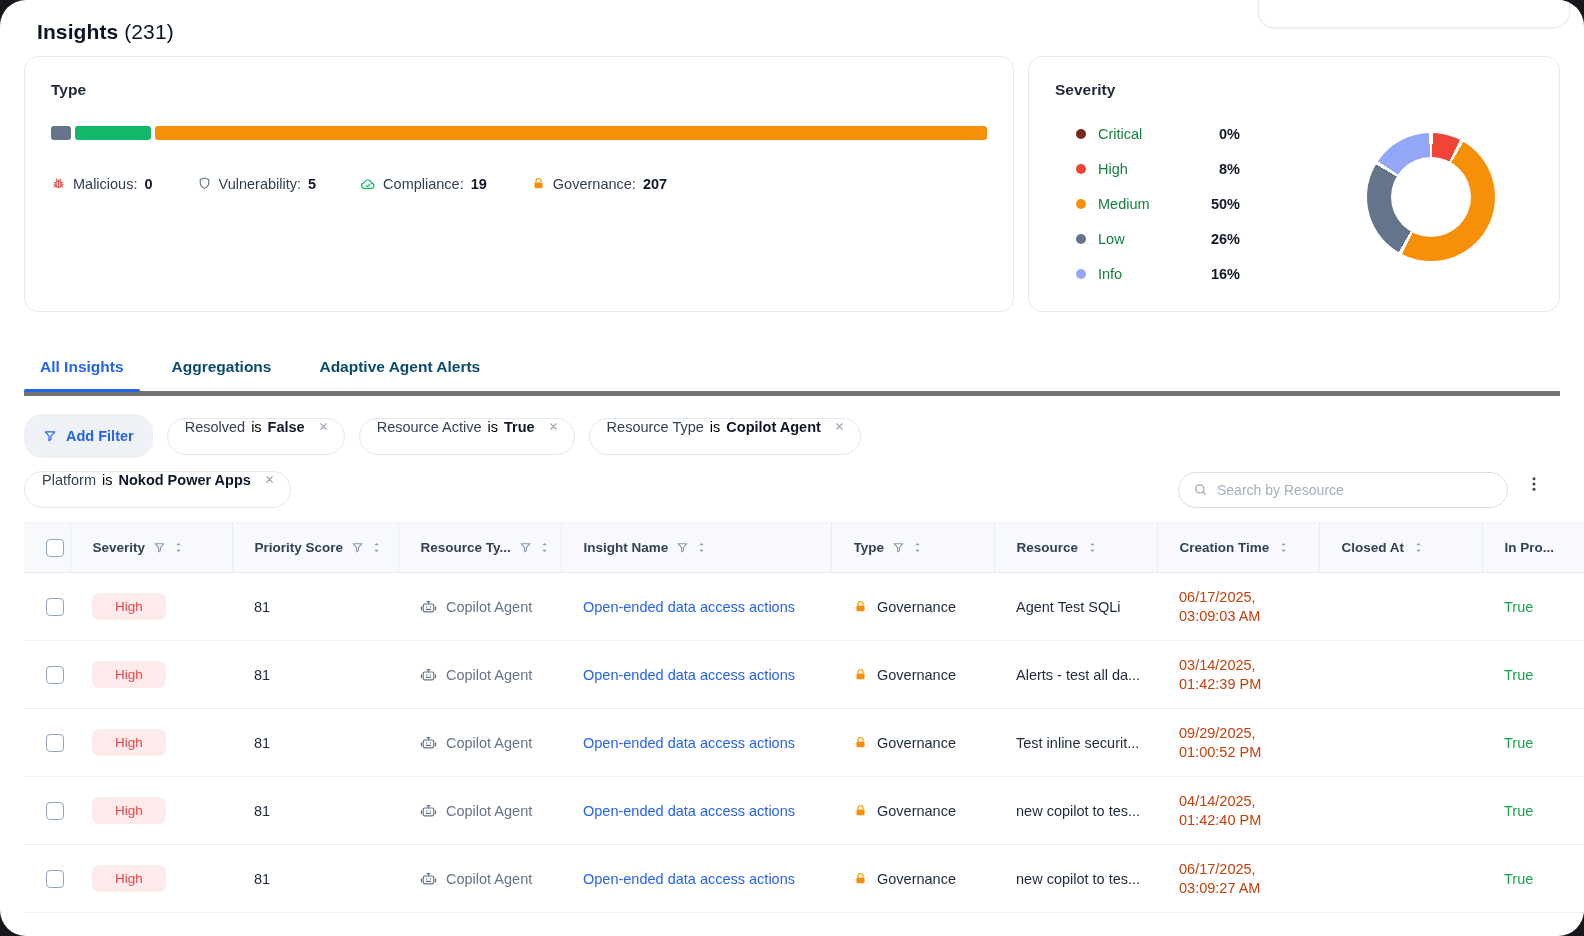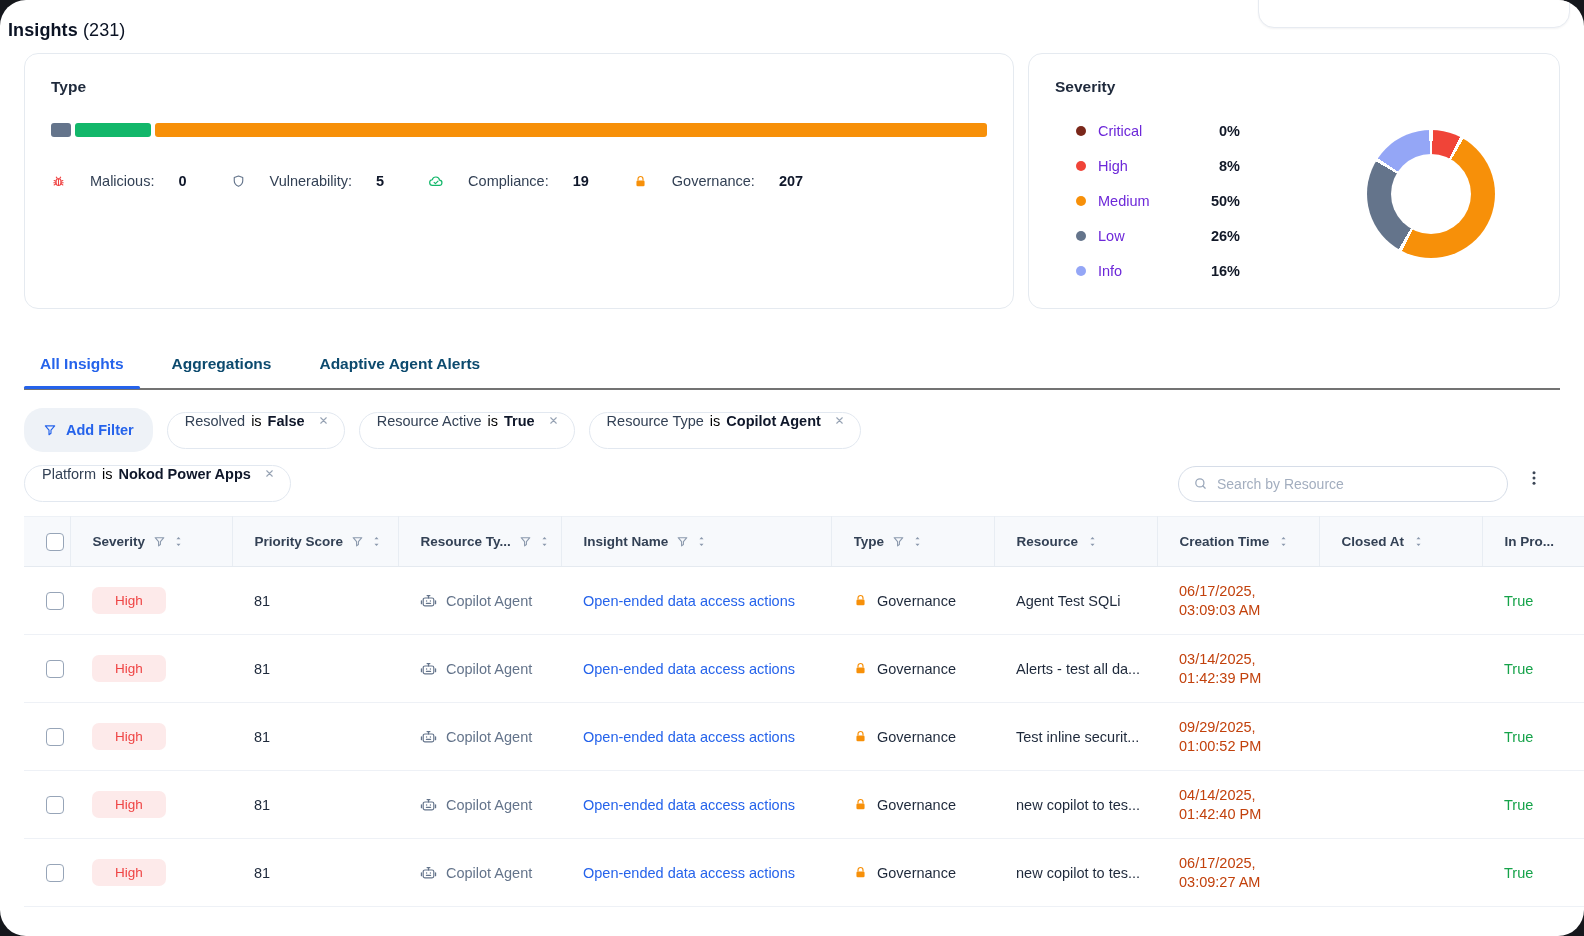--- a/index.html
+++ b/index.html
@@ -1,40 +1,40 @@
 <!DOCTYPE html>
 <html><head>
 <meta charset="utf-8">
 <style>
   *{box-sizing:border-box;margin:0;padding:0}
   html,body{background:#15171c}
   body{font-family:"Liberation Sans",sans-serif;color:#1e293b}
   .window{position:relative;width:1584px;height:936px;margin:0 auto;background:#fff;border-radius:26px;overflow:hidden}
   .cutoff-panel{position:absolute;top:-30px;right:14px;width:312px;height:58px;background:#fff;border:1px solid #e7ebf1;border-radius:16px;box-shadow:0 1px 2px rgba(16,24,40,.05)}
-  .page-title{padding:20px 8px 12px;font-size:18px;font-weight:700;color:#0b1324;letter-spacing:.1px}
+  .page-title{padding:20px 37px 12px;font-size:21px;font-weight:700;color:#0b1324;letter-spacing:.1px}
   .page-title .count{font-weight:400}
   .cards-row{display:flex;gap:14px;padding:0 24px}
   .card{border:1px solid #e5eaf0;border-radius:14px;background:#fff}
   .type-card{flex:1;height:256px;padding:24px 26px}
   .severity-card{width:532px;height:256px;padding:24px 26px;flex-shrink:0}
   .card-title{font-size:15.5px;font-weight:700;color:#1e293b}
   .stacked-bar{display:flex;gap:4px;height:14px;margin-top:27px}
   .bar-seg{height:100%;border-radius:3px}
   .type-legend{display:flex;gap:44px;margin-top:36px;align-items:center}
-  .type-legend-item{display:flex;align-items:center;gap:24px;font-size:14.5px;color:#334155}
+  .type-legend-item{display:flex;gap:7px;font-size:14.5px;color:#334155}
   .type-legend-item b{color:#0f172a;font-weight:700}
   .severity-body{display:flex;justify-content:space-between;align-items:flex-start;margin-top:24px}
   .sev-legend{list-style:none;padding-left:21px}
   .sev-row{display:flex;align-items:center;height:22px;margin-bottom:13px;font-size:14.5px}
   .sev-dot{width:10px;height:10px;border-radius:50%;margin-right:12px;flex-shrink:0;background:#ccc}
-  .sev-label{width:86px;color:#6d28d9}
+  .sev-label{width:86px;color:#15803d}
   .sev-value{width:56px;text-align:right;font-weight:700;color:#111827}
   .donut{position:relative;width:128px;height:128px;border-radius:50%;margin:10px 38px 0 0;background:#eee}
   .donut .hole{position:absolute;inset:24px;background:#fff;border-radius:50%}
-  .tabs{display:flex;margin:36px 24px 11px;border-bottom:2px solid #737373}
+  .tabs{display:flex;margin:36px 24px 11px;border-bottom:5px solid #737373}
   .tab{position:relative;padding:10px 16px 15px;margin-right:16px;font-size:15.5px;font-weight:600;color:#0c4a6e;cursor:pointer;white-space:nowrap}
   .tab.active{color:#2563eb}
   .tab.active::after{content:"";position:absolute;left:0;right:0;bottom:-1px;height:3px;background:#2563eb;border-radius:2px}
   .filter-row{display:flex;align-items:center;gap:14px;padding:0 24px;margin-top:18px}
   .filter-row.second{margin-top:13px}
   .add-filter{display:flex;align-items:center;gap:9px;height:44px;padding:0 19px;border:none;border-radius:19px;background:#eef2f7;color:#2563eb;font-weight:700;font-size:14.5px;font-family:inherit;cursor:pointer}
   .chip{display:flex;align-items:flex-start;gap:6px;height:37px;padding:0 13px 0 17px;border:1px solid #e2e8f0;border-radius:19px;background:#fff;font-size:14.5px;color:#334155;white-space:nowrap}
   .chip .op{color:#000000}
   .chip b{color:#0f172a;font-weight:700}
   .chip .x{display:flex;margin-left:5px;color:#97a3b4;cursor:pointer;background:none;border:none;padding:2px}

